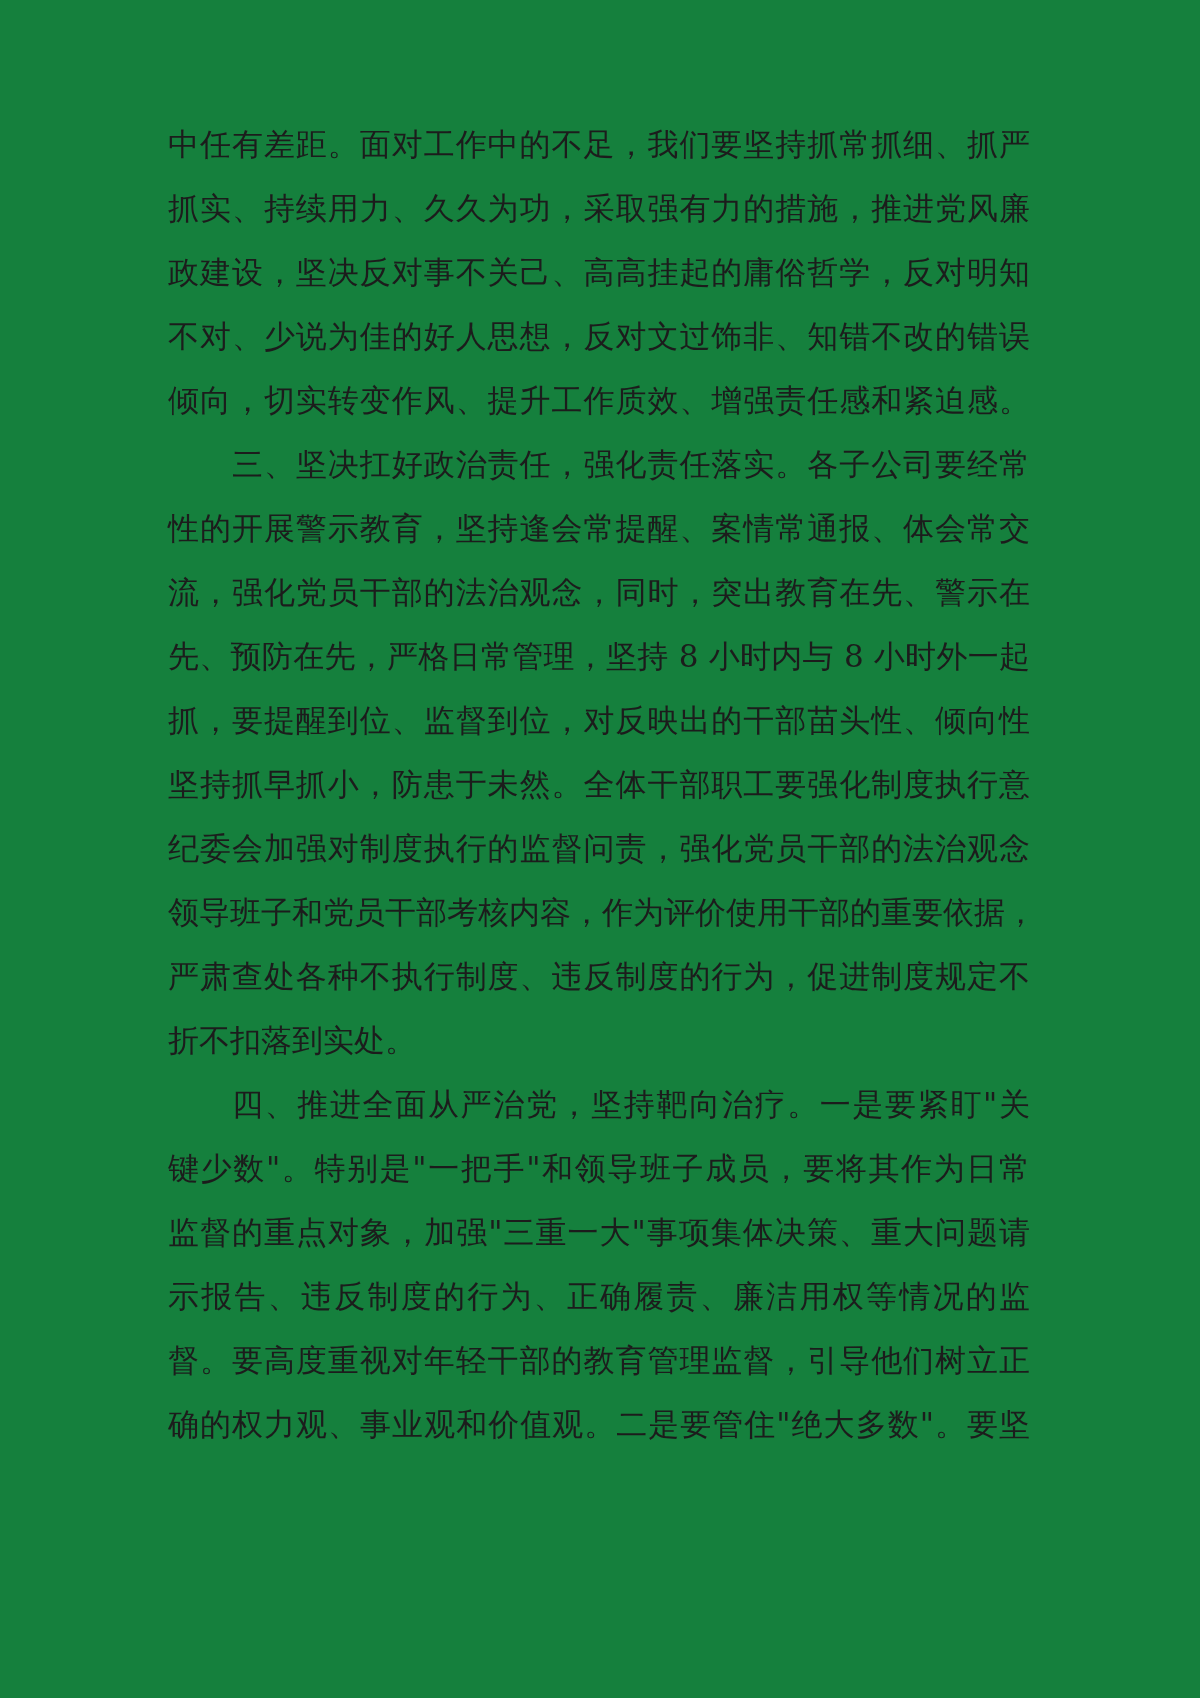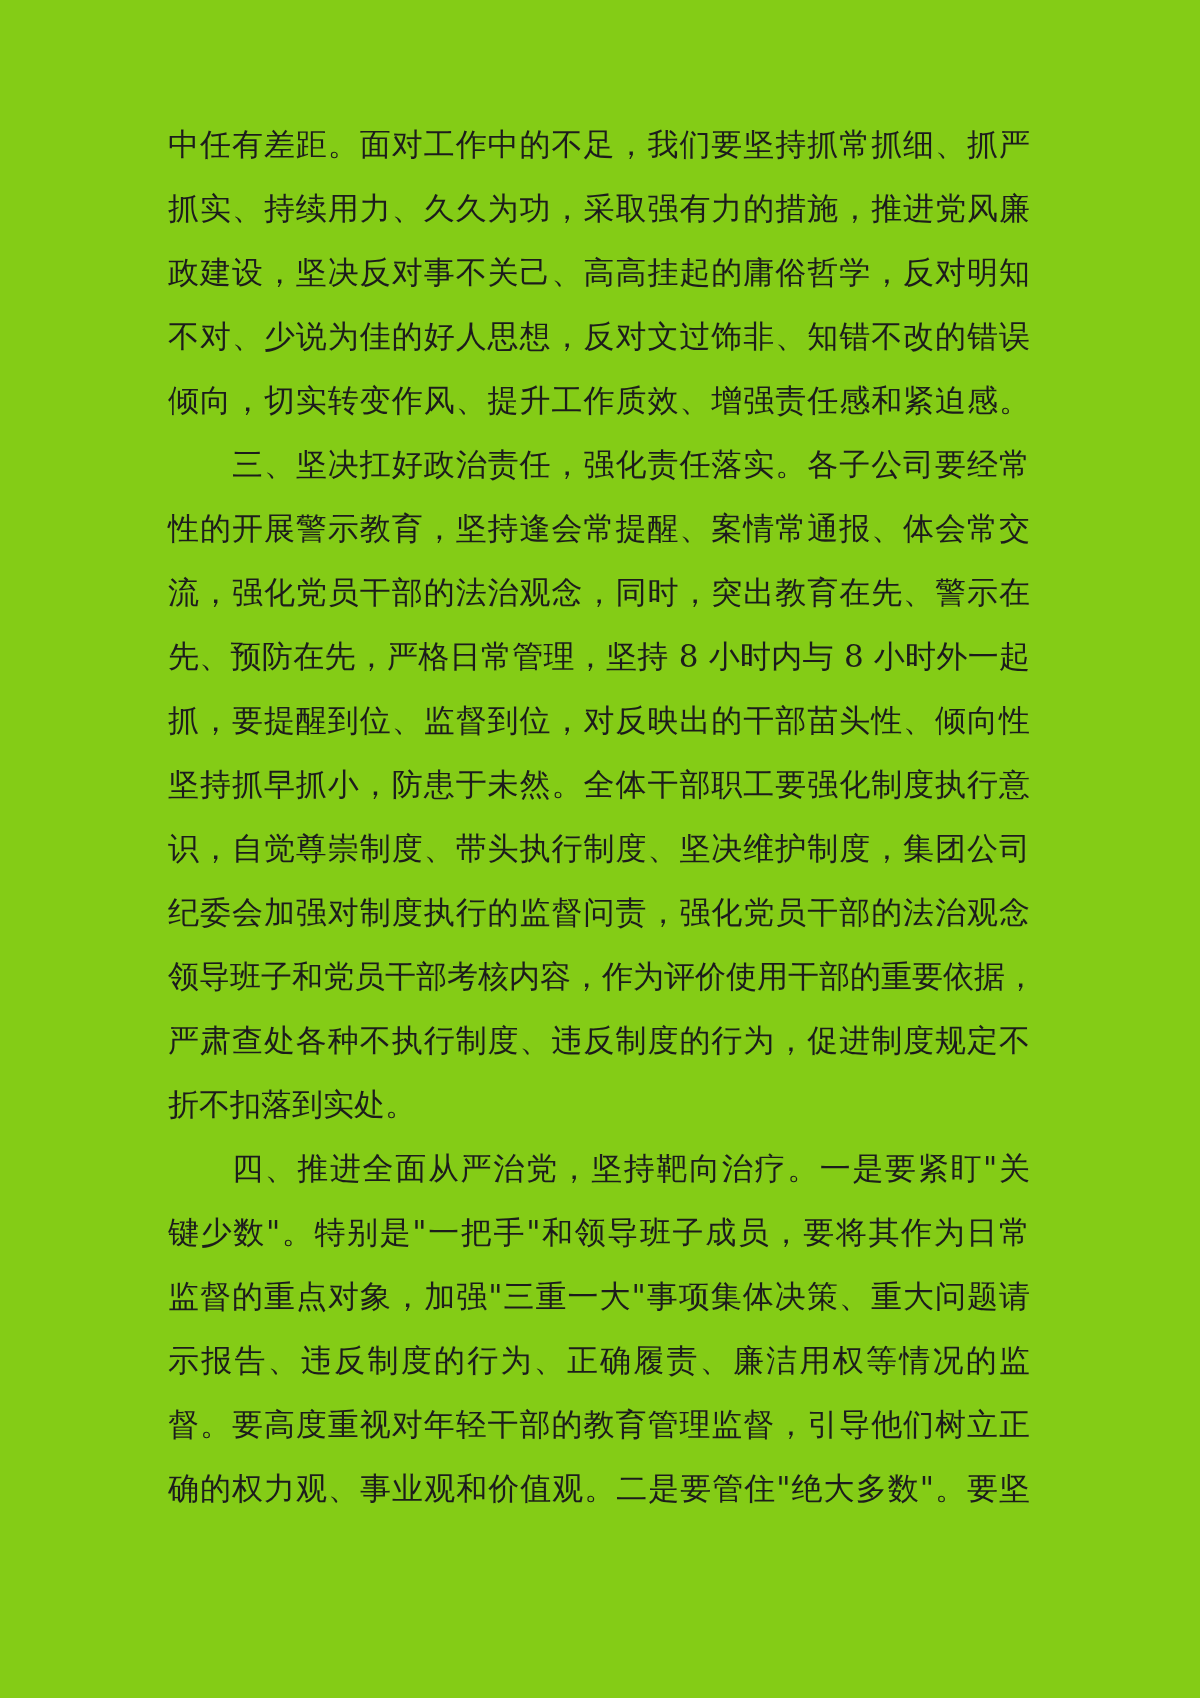--- a/index.html
+++ b/index.html
@@ -12,21 +12,21 @@
     background: #ffffff;
     position: relative;
     overflow: hidden;
   }
   .page {
     position: absolute;
     left: 0;
     top: 0;
     width: 1200px;
     height: 1698px;
-    background: #84cc16;
+    background: #15803d;
   }
   .text-block {
     position: absolute;
     left: 168px;
     top: 112px;
     width: 862px;
     font-family: "DejaVu Serif", "Liberation Serif", serif;
     font-size: 31px;
     font-weight: 400;
     color: #1c1c1c;
@@ -59,21 +59,20 @@
     <div class="line">抓实、持续用力、久久为功，采取强有力的措施，推进党风廉</div>
     <div class="line">政建设，坚决反对事不关己、高高挂起的庸俗哲学，反对明知</div>
     <div class="line">不对、少说为佳的好人思想，反对文过饰非、知错不改的错误</div>
     <div class="line">倾向，切实转变作风、提升工作质效、增强责任感和紧迫感。</div>
     <div class="line para-start">三、坚决扛好政治责任，强化责任落实。各子公司要经常</div>
     <div class="line">性的开展警示教育，坚持逢会常提醒、案情常通报、体会常交</div>
     <div class="line">流，强化党员干部的法治观念，同时，突出教育在先、警示在</div>
     <div class="line">先、预防在先，严格日常管理，坚持 8 小时内与 8 小时外一起</div>
     <div class="line">抓，要提醒到位、监督到位，对反映出的干部苗头性、倾向性</div>
     <div class="line">坚持抓早抓小，防患于未然。全体干部职工要强化制度执行意</div>
-    <div class="line">识，自觉尊崇制度、带头执行制度、坚决维护制度，集团公司</div>
     <div class="line">纪委会加强对制度执行的监督问责，强化党员干部的法治观念</div>
     <div class="line">领导班子和党员干部考核内容，作为评价使用干部的重要依据，</div>
     <div class="line">严肃查处各种不执行制度、违反制度的行为，促进制度规定不</div>
     <div class="line para-end">折不扣落到实处。</div>
     <div class="line para-start">四、推进全面从严治党，坚持靶向治疗。一是要紧盯"关</div>
     <div class="line">键少数"。特别是"一把手"和领导班子成员，要将其作为日常</div>
     <div class="line">监督的重点对象，加强"三重一大"事项集体决策、重大问题请</div>
     <div class="line">示报告、违反制度的行为、正确履责、廉洁用权等情况的监</div>
     <div class="line">督。要高度重视对年轻干部的教育管理监督，引导他们树立正</div>
     <div class="line">确的权力观、事业观和价值观。二是要管住"绝大多数"。要坚</div>

